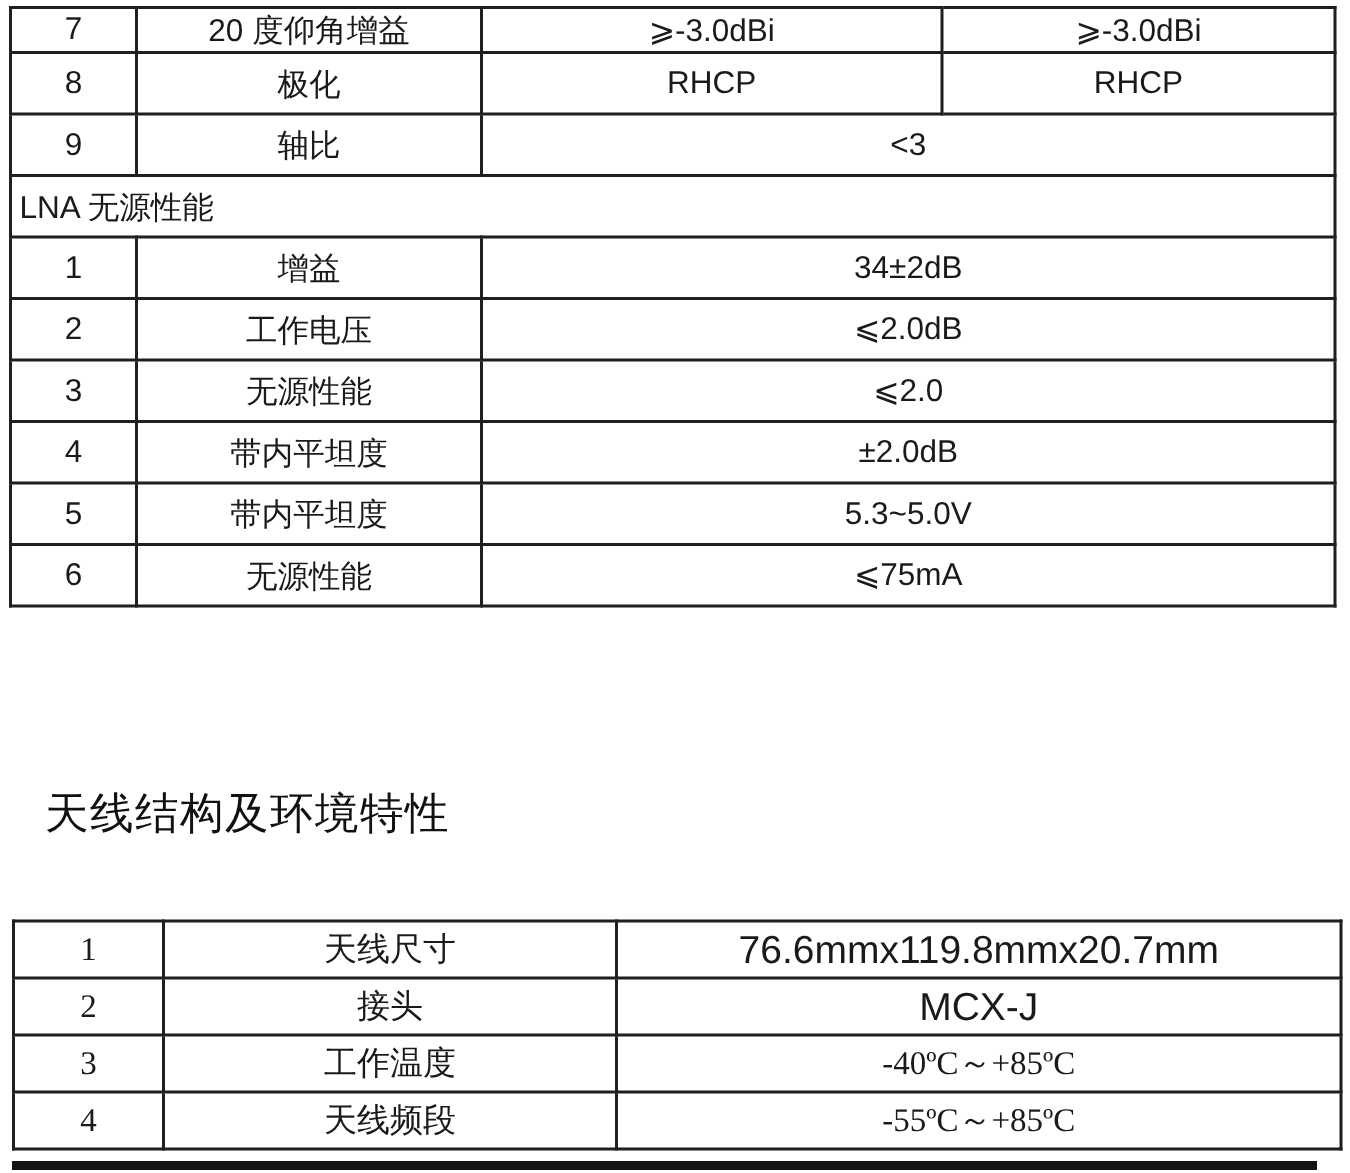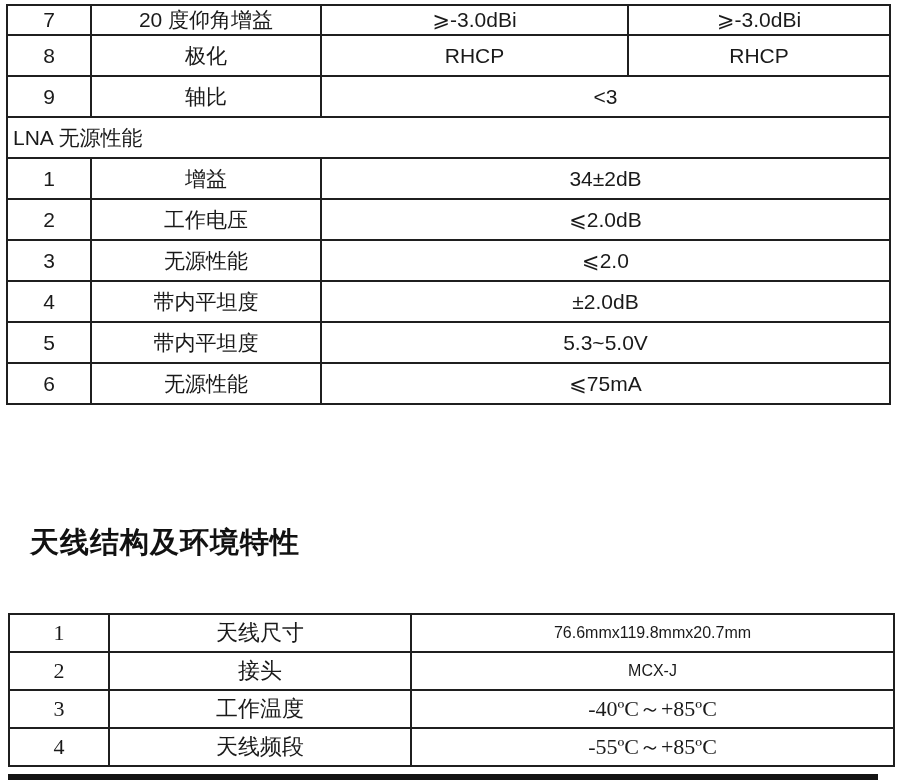--- a/index.html
+++ b/index.html
@@ -19,32 +19,32 @@
   }
   
   .top-tbl{left:6px;top:4px;width:883px;font-size:21px;}
   .top-tbl td{height:39px;}
   .top-tbl tr.first-row td{height:28px;}
   .top-tbl td.lna-cell{text-align:left;padding-left:5px;}
   
   .heading{
     position:absolute;left:30px;top:523px;margin:0;
     font-family:"Liberation Serif","DejaVu Serif",serif;
-    font-size:29px;font-weight:bold;letter-spacing:1px;color:#111;
+    font-size:29px;font-weight:normal;letter-spacing:1px;color:#111;
   }
   
   .bottom-tbl{
     left:8px;top:613px;width:885px;
     font-family:"Liberation Serif","DejaVu Serif",serif;
     font-size:22px;
   }
   .bottom-tbl td{height:36px;}
   .bottom-tbl td.val-sans{
     font-family:"Liberation Sans","DejaVu Sans",sans-serif;
-    font-size:16px;
+    font-size:26px;
   }
   
   .cut-line{
     position:absolute;left:8px;top:774px;width:870px;height:6px;
     background:#141414;
   }
 </style>
 </head>
 <body>
 

